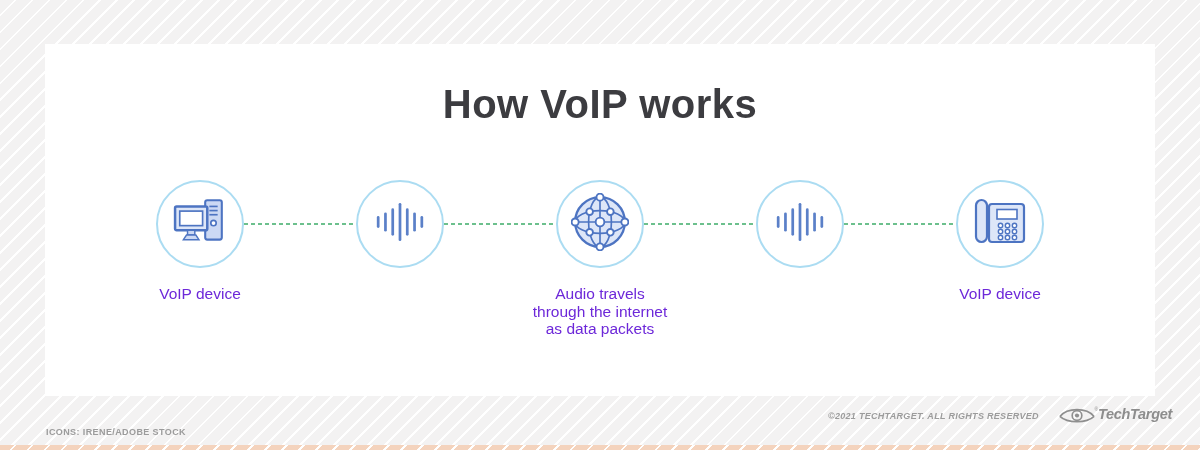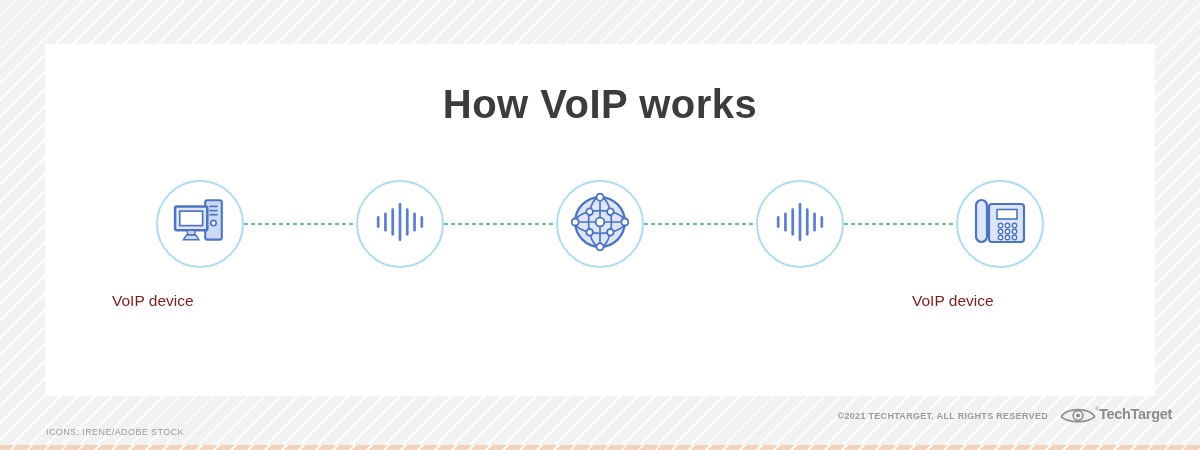--- a/index.html
+++ b/index.html
@@ -23,38 +23,38 @@
   }
   .flow { position: absolute; top: 0; left: 0; width: 100%; height: 100%; }
   .circle {
     position: absolute; top: 136px; width: 88px; height: 88px;
     border: 2px solid #abdcf2; border-radius: 50%; background: #ffffff;
     display: flex; align-items: center; justify-content: center;
   }
   .c0 { left: 111px; } .c1 { left: 311px; } .c2 { left: 511px; }
   .c3 { left: 711px; } .c4 { left: 911px; }
   .step-label {
-    position: absolute; top: 248px; width: 176px;
-    font-size: 15.5px; line-height: 17.5px;
-    color: #7f1d1d; white-space: pre-line;
+    position: absolute; top: 241px; width: 176px;
+    text-align: center; font-size: 15.5px; line-height: 17.5px;
+    color: #6d28d9; white-space: pre-line;
   }
   .l0 { left: 67px; } .l1 { left: 267px; } .l2 { left: 467px; }
   .l3 { left: 667px; } .l4 { left: 867px; }
   .connector {
     position: absolute; top: 179px; height: 2px; width: 112px;
     background: repeating-linear-gradient(90deg, #6cc08d 0px, #6cc08d 4px, transparent 4px, transparent 7px);
   }
   .k0 { left: 199px; } .k1 { left: 399px; } .k2 { left: 599px; } .k3 { left: 799px; }
   .credits {
     position: absolute; left: 46px; top: 427px;
-    font-size: 9px; letter-spacing: 0.4px; color: #9b9b9b; font-weight: 400;
+    font-size: 9px; letter-spacing: 0.4px; color: #9b9b9b; font-weight: 700;
   }
   .footer-right {
     position: absolute; right: 28px; top: 406px;
-    display: flex; align-items: flex-end; gap: 9px;
+    display: flex; align-items: flex-end; gap: 17px; font-style: italic;
   }
   .copyright {
     font-size: 9px; letter-spacing: 0.3px; color: #9c9c9c;
     font-weight: 700; padding-bottom: 7px;
   }
   .tt-logo { display: flex; align-items: flex-start; line-height: 1; }
   .tt-text { font-size: 14.5px; font-weight: 700; color: #8d8d8d; letter-spacing: -0.3px; margin-top: 1px; }
   .band {
     position: absolute; bottom: 0; left: 0; width: 100%; height: 5px;
     background: repeating-linear-gradient(135deg, #f4d3bd 0px, #f4d3bd 10px, #ffffff 10px, #ffffff 12px);
@@ -151,20 +151,23 @@
             <circle cx="42.5" cy="33.5" r="2.2" fill="#ffffff" stroke="#4d74c2" stroke-width="1.4"></circle>
             <circle cx="28.5" cy="39.5" r="2.2" fill="#ffffff" stroke="#4d74c2" stroke-width="1.4"></circle>
             <circle cx="35.5" cy="39.5" r="2.2" fill="#ffffff" stroke="#4d74c2" stroke-width="1.4"></circle>
             <circle cx="42.5" cy="39.5" r="2.2" fill="#ffffff" stroke="#4d74c2" stroke-width="1.4"></circle>
             <rect x="4" y="2" width="11" height="42" rx="5.5" fill="#dde6f8" stroke="#4d74c2" stroke-width="2.2"></rect>
           </svg>
         </span>
       </div>
 
       <div class="step-label l0">VoIP device</div>
+      <div class="step-label l2">Audio travels
+through the internet
+as data packets</div>
       <div class="step-label l4">VoIP device</div>
     </div>
   </div>
 
   <div class="credits">ICONS: IRENE/ADOBE STOCK</div>
 
   <div class="footer-right">
     <span class="copyright">©2021 TECHTARGET. ALL RIGHTS RESERVED</span>
     <div class="tt-logo">
       <span>

